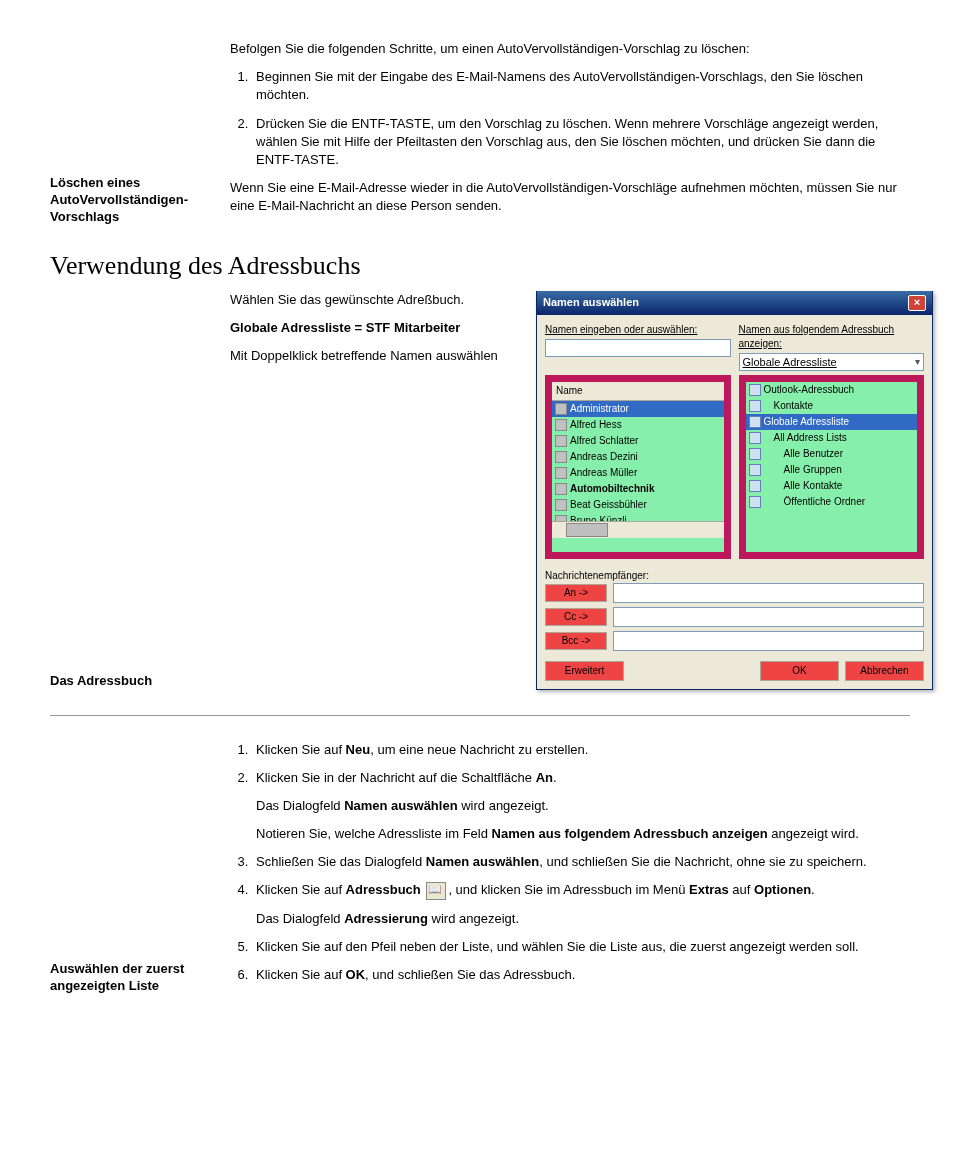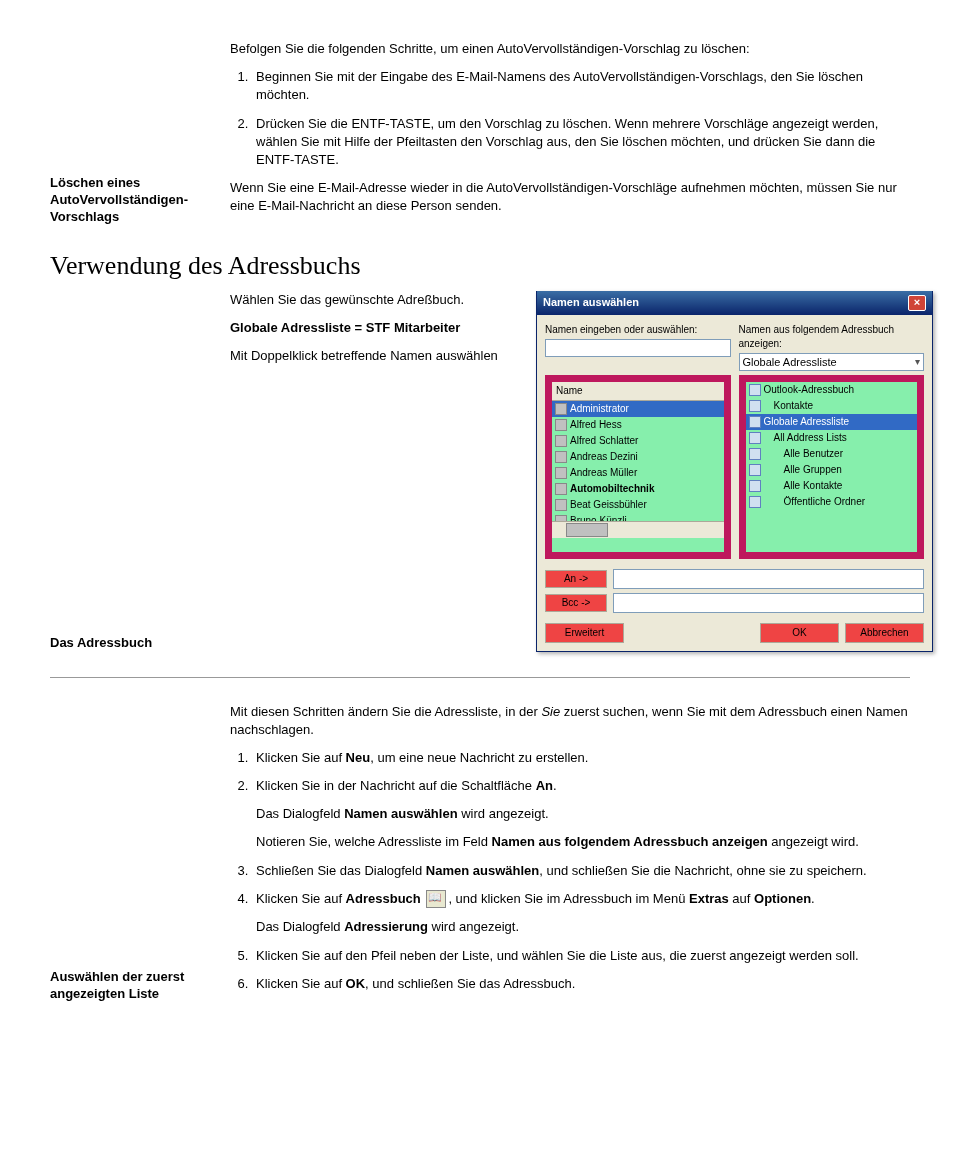--- a/index.html
+++ b/index.html
@@ -98,20 +98,21 @@
     font-weight: bold;
     border-radius: 2px;
   }
   .dlg-body {
     padding: 8px;
   }
   .dlg-top-row {
     display: flex;
     gap: 8px;
     margin-bottom: 4px;
+    text-decoration: underline;
   }
   .dlg-top-row .col { flex: 1; }
   .dlg-label { font-size: 10px; margin-bottom: 2px; }
   .dlg-input {
     width: 100%;
     border: 1px solid #7f9db9;
     background: #fff;
     height: 18px;
     box-sizing: border-box;
     padding: 1px 3px;
@@ -310,22 +311,27 @@
                 <div class="dlg-item sel">Globale Adressliste</div>
                 <div class="dlg-item" style="padding-left:28px">All Address Lists</div>
                 <div class="dlg-item" style="padding-left:38px">Alle Benutzer</div>
                 <div class="dlg-item" style="padding-left:38px">Alle Gruppen</div>
                 <div class="dlg-item" style="padding-left:38px">Alle Kontakte</div>
                 <div class="dlg-item" style="padding-left:38px">Öffentliche Ordner</div>
               </div>
             </div>
           </div>
           <div class="dlg-recip">
+            <div>Nachrichtenempfänger:</div>
             <div class="dlg-recip-row">
               <div class="dlg-btn-small">An -&gt;</div>
+              <div class="dlg-recip-field"></div>
+            </div>
+            <div class="dlg-recip-row">
+              <div class="dlg-btn-small">Cc -&gt;</div>
               <div class="dlg-recip-field"></div>
             </div>
             <div class="dlg-recip-row">
               <div class="dlg-btn-small">Bcc -&gt;</div>
               <div class="dlg-recip-field"></div>
             </div>
           </div>
           <div class="dlg-footer">
             <div class="dlg-btn-small">Erweitert</div>
             <div class="dlg-footer-right">
@@ -337,23 +343,20 @@
       </div>
     </div>
   </div>
 </div>
 
 <hr class="full">
 
 <div class="section-row">
   <div class="side-label">Auswählen der zuerst angezeigten Liste</div>
   <div class="content">
-    <p>
-      <span>Mit diesen Schritten ändern Sie die Adressliste, in der </span><span class="italic">Sie</span><span> zuerst suchen, wenn Sie mit dem Adressbuch einen Namen nachschlagen.</span>
-    </p>
     <ol>
       <li>
         <span>Klicken Sie auf </span><span class="bold">Neu</span><span>, um eine neue Nachricht zu erstellen.</span>
       </li>
       <li>
         <span>Klicken Sie in der Nachricht auf die Schaltfläche </span><span class="bold">An</span><span>.</span>
         <p style="margin-top:10px"><span>Das Dialogfeld </span><span class="bold">Namen auswählen</span><span> wird angezeigt.</span></p>
         <p><span>Notieren Sie, welche Adressliste im Feld </span><span class="bold">Namen aus folgendem Adressbuch anzeigen</span><span> angezeigt wird.</span></p>
       </li>
       <li>

